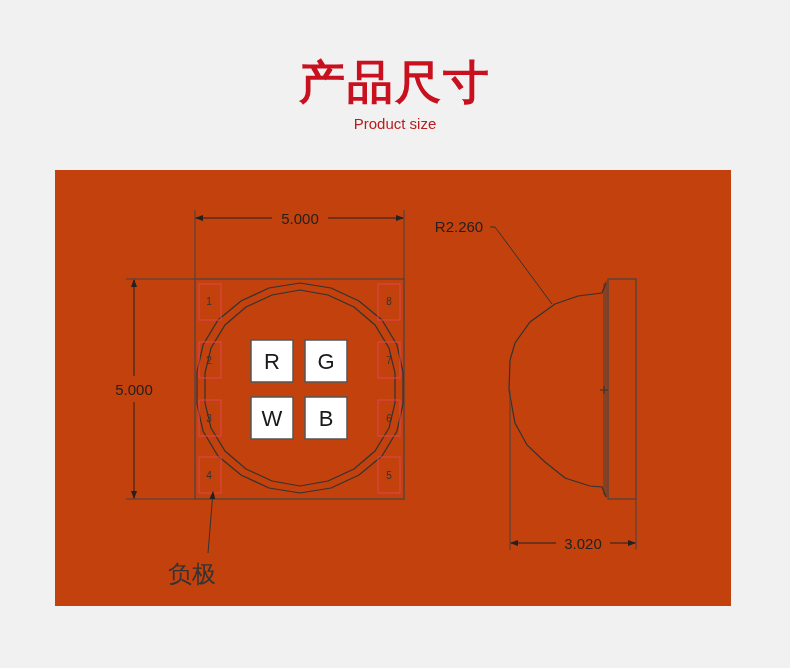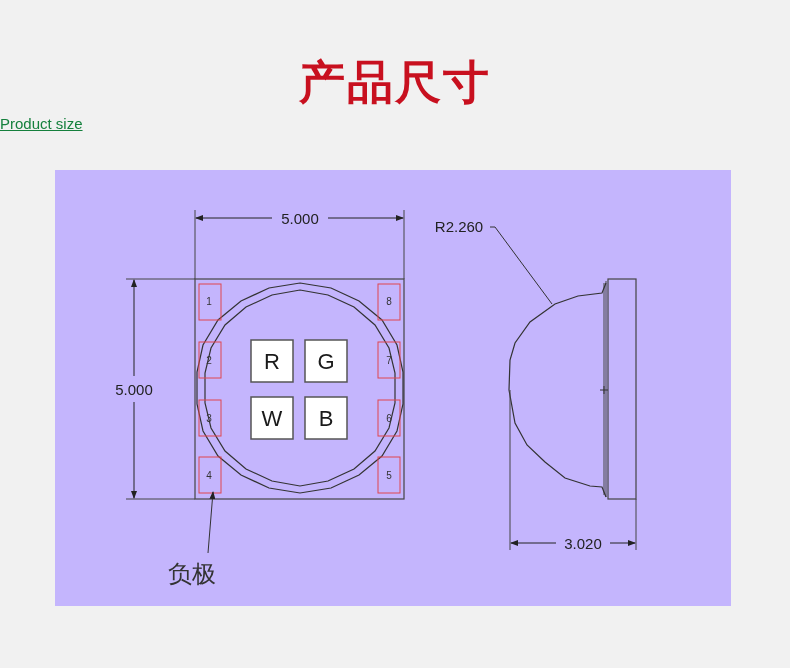--- a/index.html
+++ b/index.html
@@ -15,30 +15,29 @@
     text-align: center;
     font-family: Liberation Sans, sans-serif;
     font-weight: bold;
     font-size: 46px;
     letter-spacing: 2px;
     color: #c8101f;
     line-height: 60px;
   }
   .subtitle {
     position: absolute; left: 0; width: 790px; top: 115px;
-    text-align: left;
+    text-align: center;
     font-size: 15px;
-    color: #15803d;
-    text-decoration: underline;
+    color: #b91c1c;
   }
   .panel {
     position: absolute;
     left: 55px; top: 170px;
     width: 676px; height: 436px;
-    background: #c4b5fd;
+    background: #c2410c;
   }
   svg.drawing { position: absolute; left: 0; top: 0; }
   .dim-text { font-family: "Liberation Sans", sans-serif; font-size: 15px; fill: #222; }
   .pad-text { font-family: "Liberation Sans", sans-serif; font-size: 10px; fill: #333; }
   .chip-text { font-family: "Liberation Sans", sans-serif; font-size: 22px; fill: #1a1a1a; }
   .cn-text { font-family: "DejaVu Sans", sans-serif; font-size: 24px; fill: #333; }
 </style>
 </head>
 <body>
 

